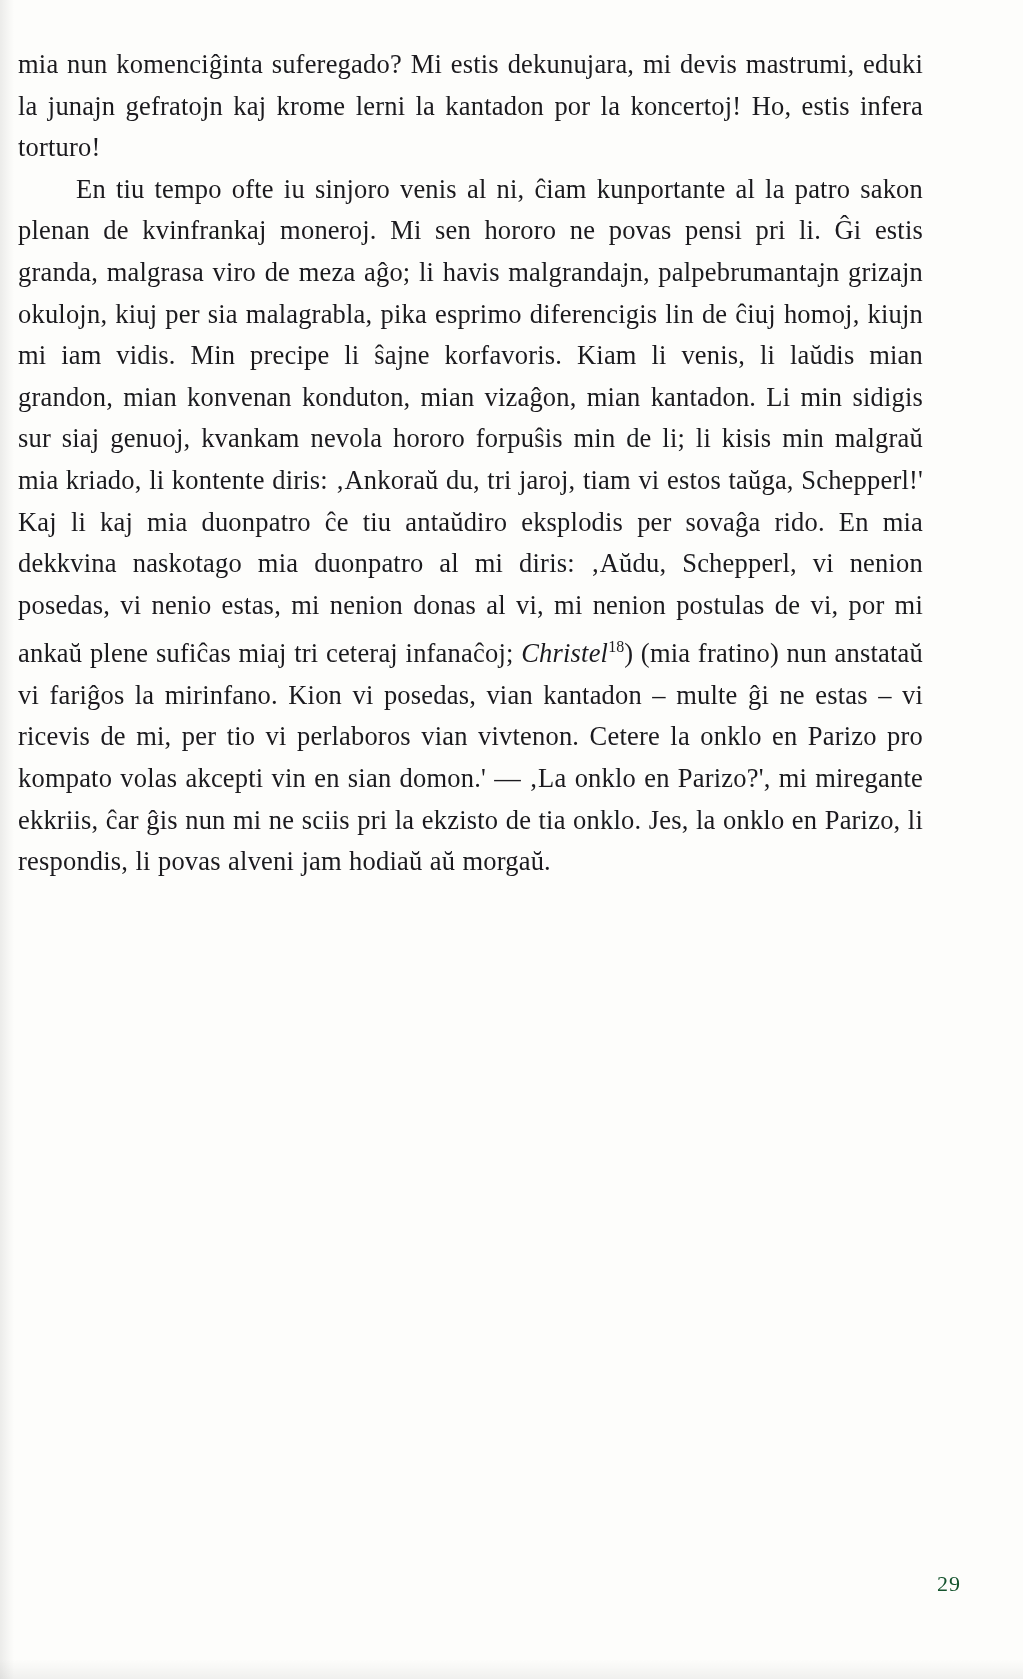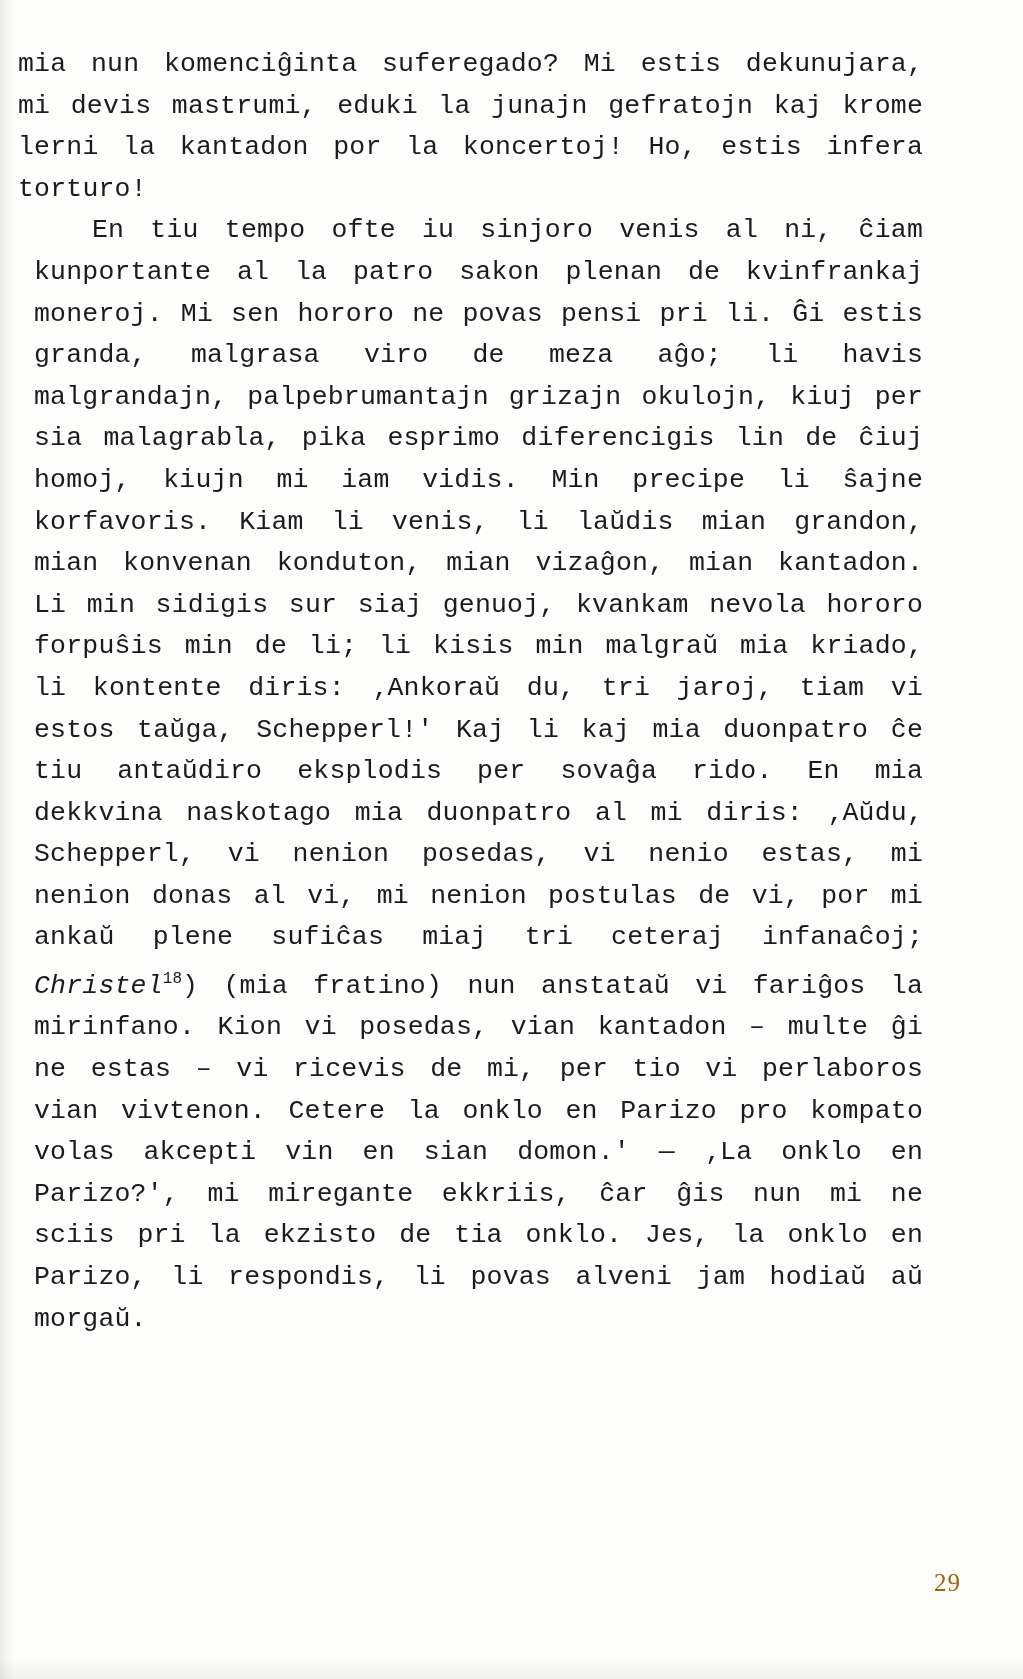--- a/index.html
+++ b/index.html
@@ -30,41 +30,39 @@
   }
   p.para {
     margin: 0 0 0 0;
     font-size: 26.5px;
     line-height: 41.6px;
     text-align: justify;
     text-justify: inter-word;
     letter-spacing: 0.2px;
     word-spacing: 0.5px;
     color: #1b1a1e;
-    font-family: Liberation Mono, monospace;
   }
   p.para.indent {
     text-indent: 58px;
-    margin-left: 16px;
   }
   p.para .it {
     font-style: italic;
   }
   p.para .sup {
     font-size: 16px;
     vertical-align: super;
     letter-spacing: 0;
   }
   .page-number {
     position: absolute;
     right: 62px;
     bottom: 82px;
-    font-size: 25px;
+    font-size: 22px;
     letter-spacing: 1px;
-    color: #a16207;
+    color: #14532d;
     font-family: "Liberation Serif", serif;
   }
   
   .scan-edge-left {
     position: absolute;
     left: 0; top: 0;
     width: 14px; height: 1679px;
     background: linear-gradient(to right, rgba(0,0,0,0.07), rgba(0,0,0,0));
     pointer-events: none;
   }

